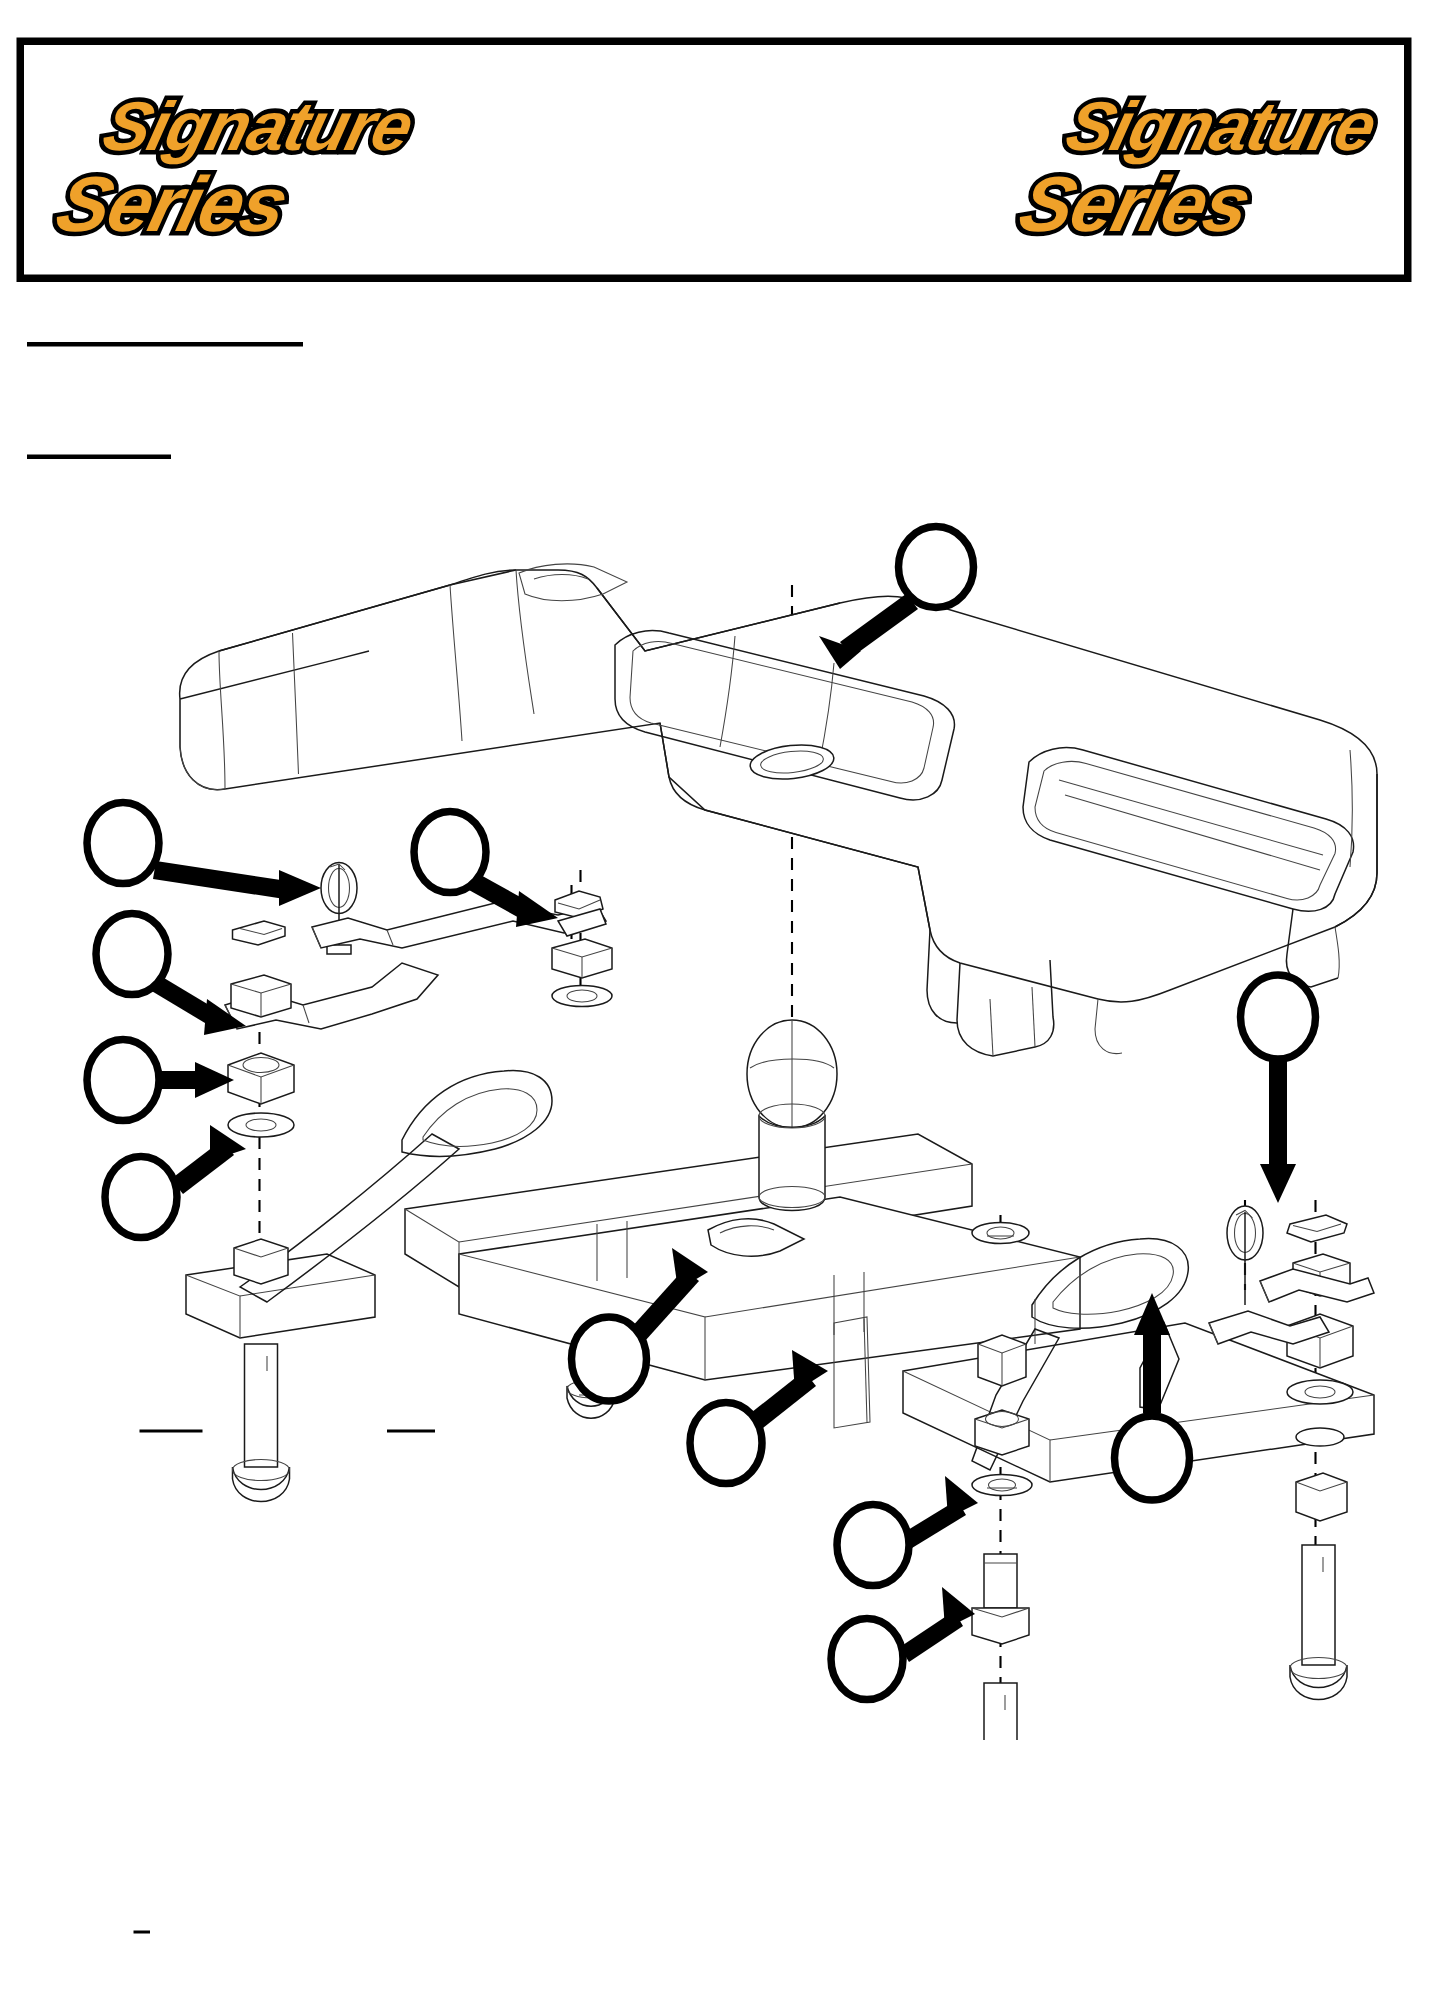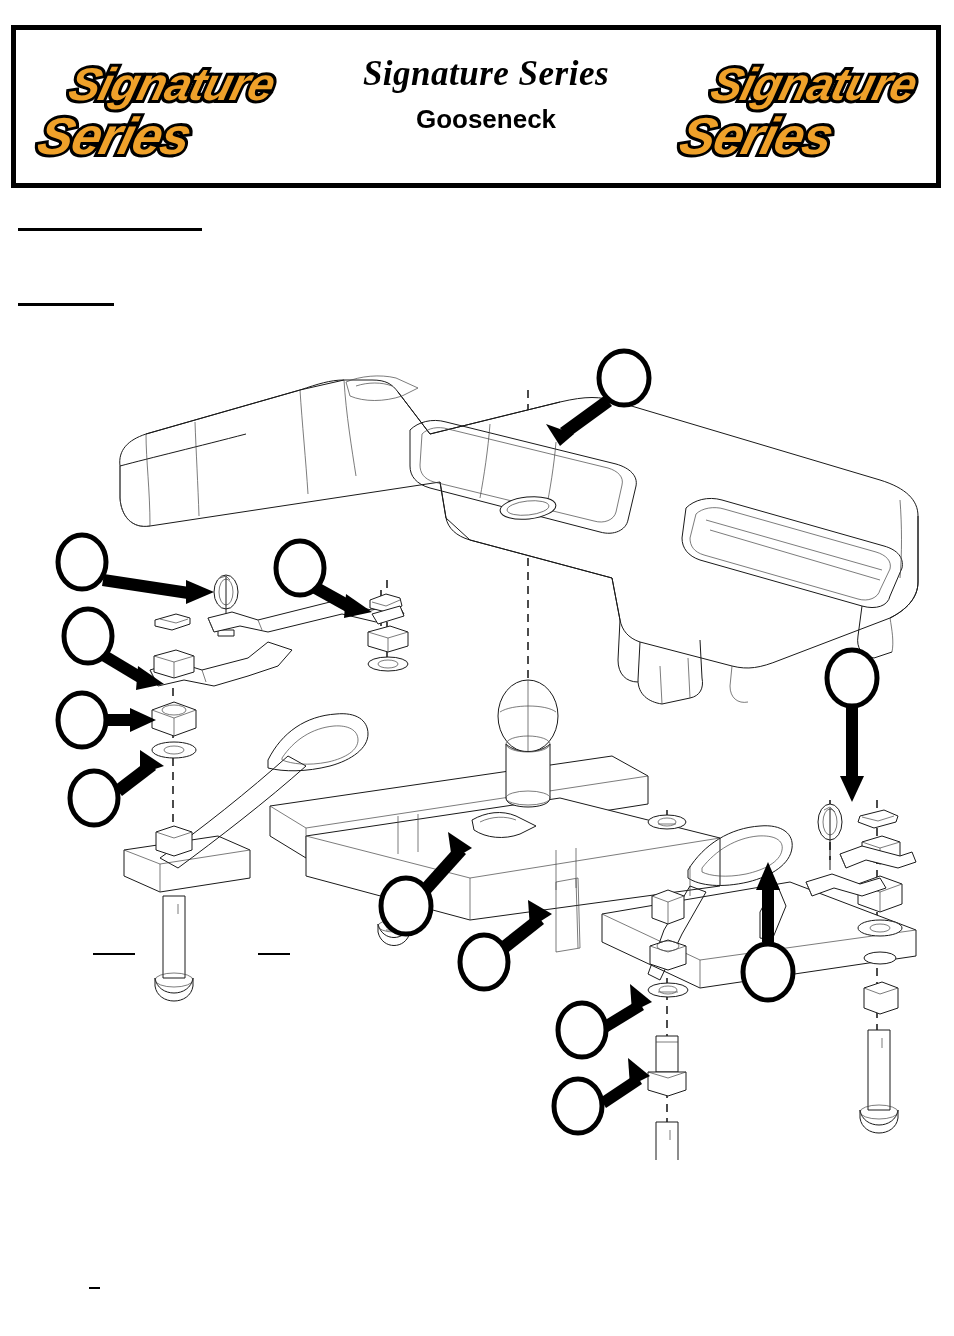--- a/index.html
+++ b/index.html
@@ -99,24 +99,20 @@
 
   <div class="logo" id="logo-left">
     <svg viewBox="0 0 260 140" preserveAspectRatio="xMidYMid meet" aria-hidden="true">
       <g transform="skewX(-14)">
         <text x="48" y="62" font-family="Liberation Sans, sans-serif" font-size="46" font-weight="bold" font-style="italic" fill="#EFA12A" stroke="#000000" stroke-width="6" paint-order="stroke" letter-spacing="-1">Signature</text>
         <text x="30" y="116" font-family="Liberation Sans, sans-serif" font-size="52" font-weight="bold" font-style="italic" fill="#EFA12A" stroke="#000000" stroke-width="6" paint-order="stroke" letter-spacing="-1">Series</text>
       </g>
     </svg>
   </div>
 
-  <div id="header-center">
-    <div id="header-title-script">Signature Series</div>
-    <div id="header-subtitle">Gooseneck</div>
-  </div>
 
   <div class="logo" id="logo-right">
     <svg viewBox="0 0 260 140" preserveAspectRatio="xMidYMid meet" aria-hidden="true">
       <g transform="skewX(-14)">
         <text x="48" y="62" font-family="Liberation Sans, sans-serif" font-size="46" font-weight="bold" font-style="italic" fill="#EFA12A" stroke="#000000" stroke-width="6" paint-order="stroke" letter-spacing="-1">Signature</text>
         <text x="30" y="116" font-family="Liberation Sans, sans-serif" font-size="52" font-weight="bold" font-style="italic" fill="#EFA12A" stroke="#000000" stroke-width="6" paint-order="stroke" letter-spacing="-1">Series</text>
       </g>
     </svg>
   </div>
 </div>

